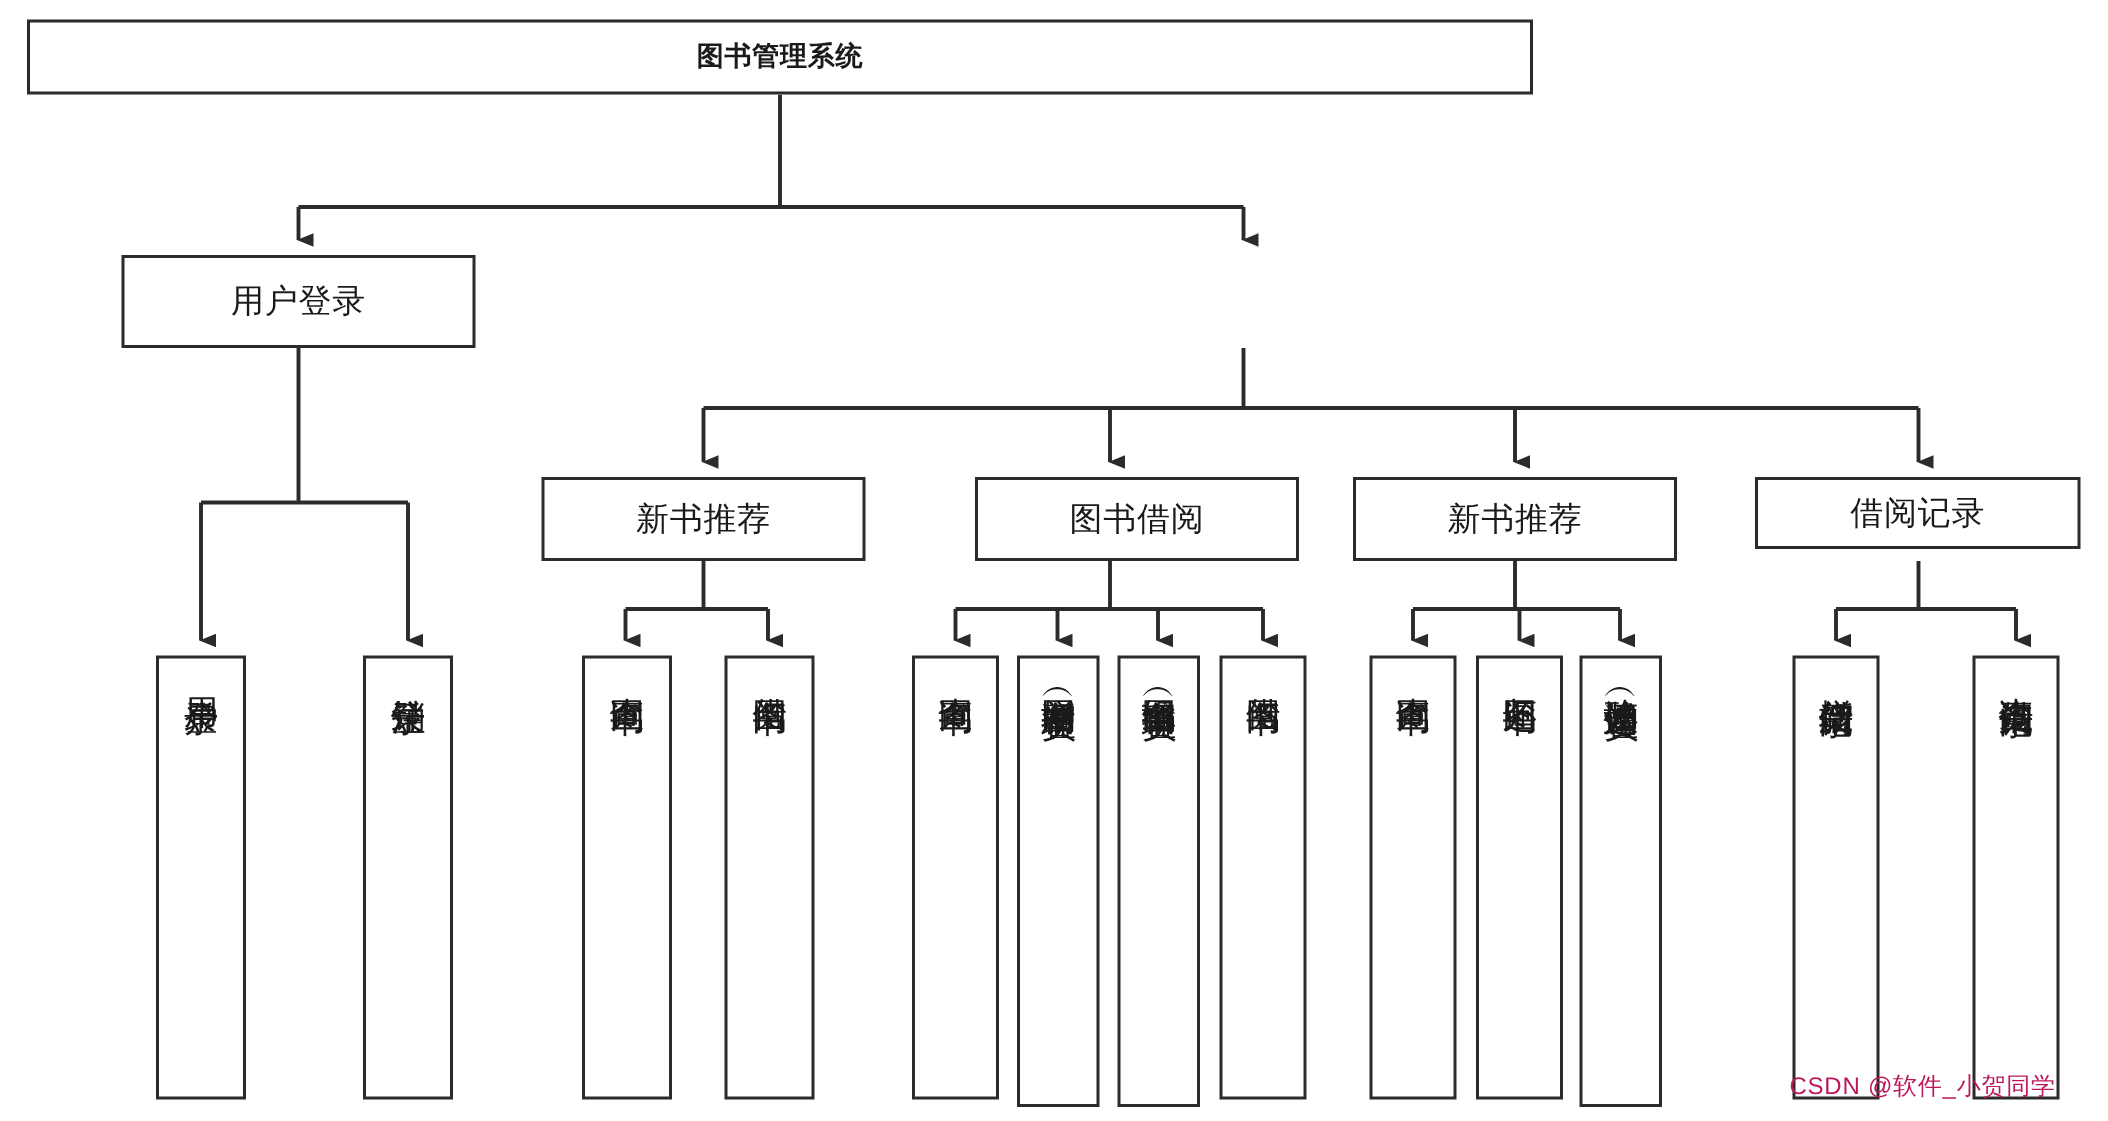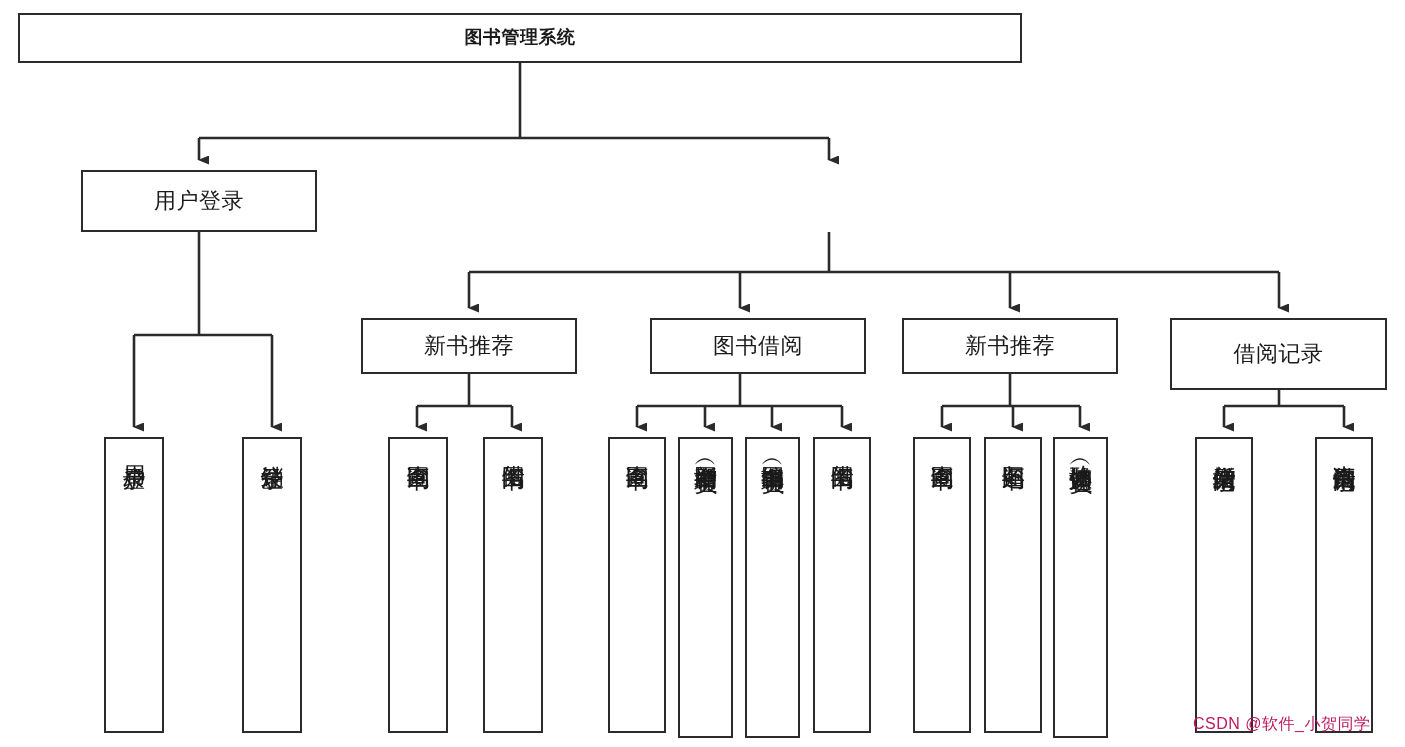--- a/index.html
+++ b/index.html
@@ -134,21 +134,21 @@
 
   <div class="node horiz" style="left:361px; top:318px; width:216px; height:56px;">
     <span class="label">新书推荐</span>
   </div>
   <div class="node horiz" style="left:632px; top:318px; width:216px; height:56px;margin-left:18px;">
     <span class="label">图书借阅</span>
   </div>
   <div class="node horiz" style="left:902px; top:318px; width:216px; height:56px;">
     <span class="label">新书推荐</span>
   </div>
-  <div class="node horiz" style="left:1170px; top:318px; width:217px; height:72px;">
+  <div class="node horiz" style="left:1170px; top:318px; width:217px; height:48px;">
     <span class="label">借阅记录</span>
   </div>
 
   <div class="node vert" style="left:104px; top:437px; width:60px; height:296px;">
     <span class="label">用户登录</span>
   </div>
   <div class="node vert" style="left:242px; top:437px; width:60px; height:296px;">
     <span class="label">注销登录</span>
   </div>
 

